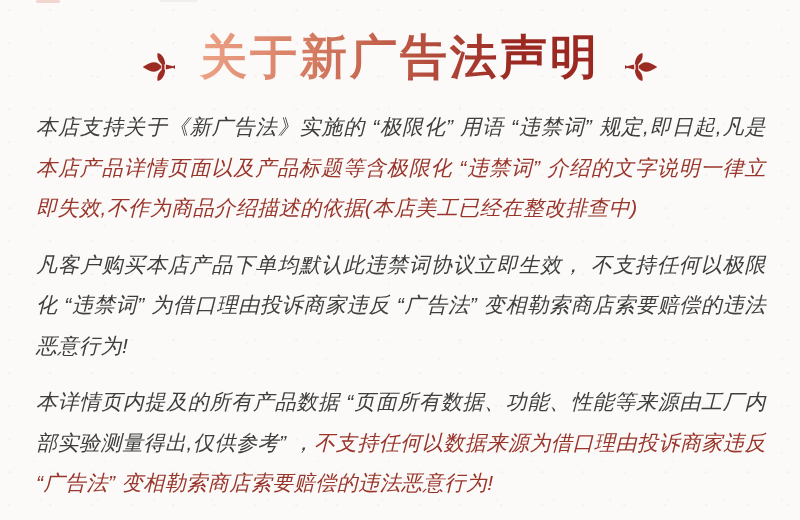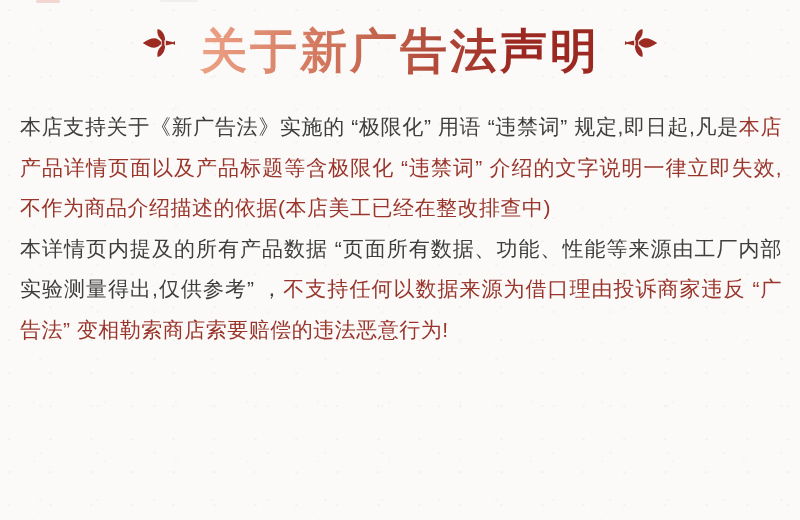--- a/index.html
+++ b/index.html
@@ -14,21 +14,21 @@
       radial-gradient(circle at 48% 82%, rgba(120,110,100,0.035) 1px, transparent 1.6px);
     background-size:41px 33px, 57px 47px, 71px 59px;
     font-family:"Liberation Sans","DejaVu Sans",sans-serif;
   }
   
   .artifact{position:absolute;top:0;border-radius:1px;}
   .artifact-pink{left:36px;width:24px;height:3px;background:rgba(226,148,138,0.35);}
   .artifact-gray{left:160px;width:38px;height:2px;background:rgba(60,60,60,0.06);}
 
   .title-row{
-    display:flex;align-items:flex-start;justify-content:center;
+    display:flex;align-items:flex-end;justify-content:center;
     gap:24px;margin-top:26px;height:58px;
   }
   .title{
     margin:0;
     font-family:"Liberation Serif","DejaVu Serif",serif;
     font-weight:bold;font-size:47px;line-height:1.1;
     letter-spacing:3px;white-space:nowrap;
     color:var(--grad-end,#9B2922);
   }
   @supports (-webkit-background-clip:text) or (background-clip:text){
@@ -43,21 +43,21 @@
   .ornament.left svg{transform:rotate(-90deg);}
   .ornament.right svg{transform:rotate(90deg);}
 
   .body{
     margin:23px 18px 0 20px;
     font-size:21px;
     line-height:40.5px;
     letter-spacing:0.5px;
     text-align:justify;
   }
-  .para{margin:0;}
+  .para{margin:16px;font-style:italic;}
   .seg.normal{color:var(--normal,#3E3E3E);}
   .seg.highlight{color:var(--highlight,#99352B);}
 </style>
 </head>
 <body>
 
 <div class="page">
 
   <div class="artifact artifact-pink"></div>
   <div class="artifact artifact-gray"></div>
@@ -79,16 +79,17 @@
         <path d="M42 58 C33 48 21 43 9 46 C12 59 24 67 42 68 Z"></path>
         <path d="M58 58 C67 48 79 43 91 46 C88 59 76 67 58 68 Z"></path>
         <path d="M34 58 L66 58 L66 66 L34 66 Z"></path>
         <path d="M43 70 L57 70 L52 92 C52 92 56 94 55 97 L45 97 C44 94 48 92 48 92 Z"></path>
       </svg>
     </span>
   </header>
 
   <main class="body" id="notice-body">
       <p class="para"><span class="seg normal">本店支持关于《新广告法》实施的 “极限化” 用语 “违禁词” 规定,即日起,凡是</span><span class="seg highlight">本店产品详情页面以及产品标题等含极限化 “违禁词” 介绍的文字说明一律立即失效,不作为商品介绍描述的依据(本店美工已经在整改排查中)</span></p>
+      <p class="para"><span class="seg normal">凡客户购买本店产品下单均默认此违禁词协议立即生效， 不支持任何以极限化 “违禁词” 为借口理由投诉商家违反 “广告法” 变相勒索商店索要赔偿的违法恶意行为!</span></p>
       <p class="para"><span class="seg normal">本详情页内提及的所有产品数据 “页面所有数据、功能、性能等来源由工厂内部实验测量得出,仅供参考” ，</span><span class="seg highlight">不支持任何以数据来源为借口理由投诉商家违反 “广告法” 变相勒索商店索要赔偿的违法恶意行为!</span></p>
     </main>
 
 </div>
 
 </body></html>

